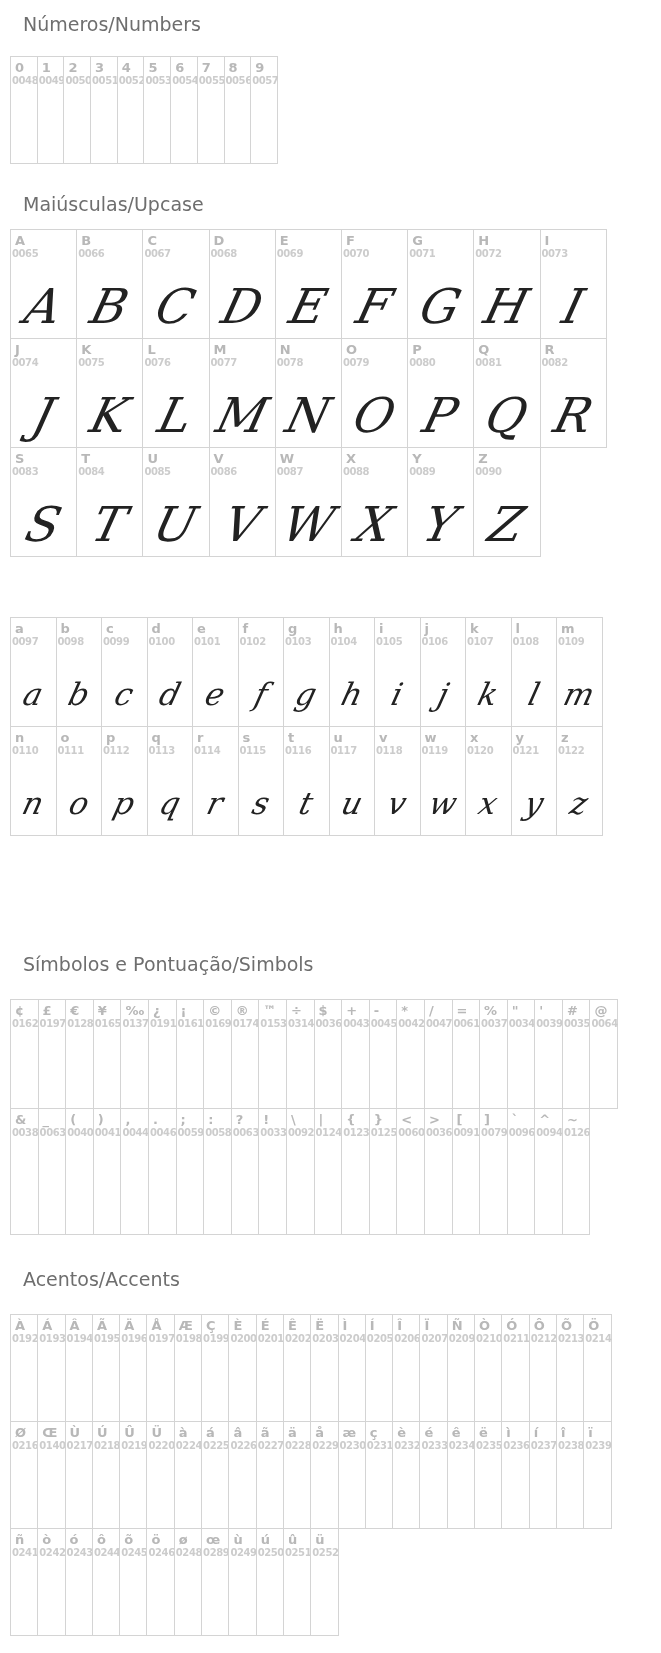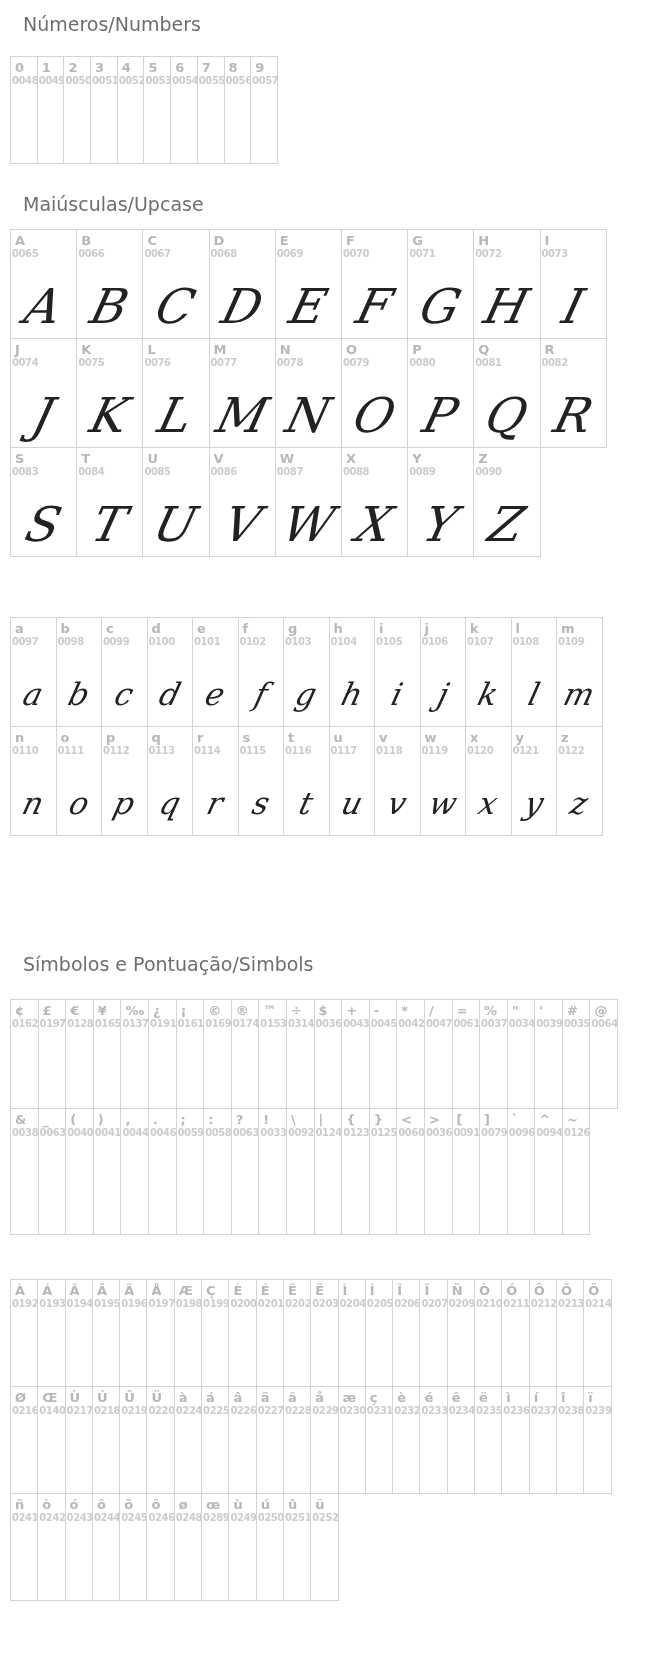--- a/index.html
+++ b/index.html
@@ -563,20 +563,21 @@
         </div>
         <div class="cell">
           <div class="ch">~</div>
           <div class="code">0126</div>
         </div>
       </div>
     </div>
 </div>
 
 <div class="section" id="sec4">
+  <h2 class="sec-title">Acentos/Accents</h2>
   <div class="grid g4">
       <div class="row">
         <div class="cell">
           <div class="ch">À</div>
           <div class="code">0192</div>
         </div>
         <div class="cell">
           <div class="ch">Á</div>
           <div class="code">0193</div>
         </div>

